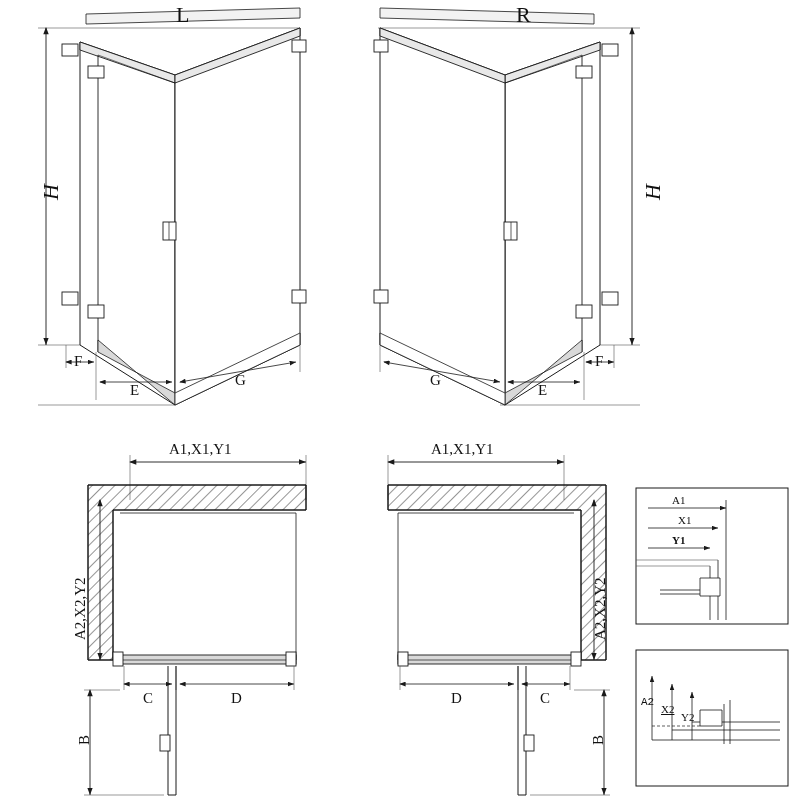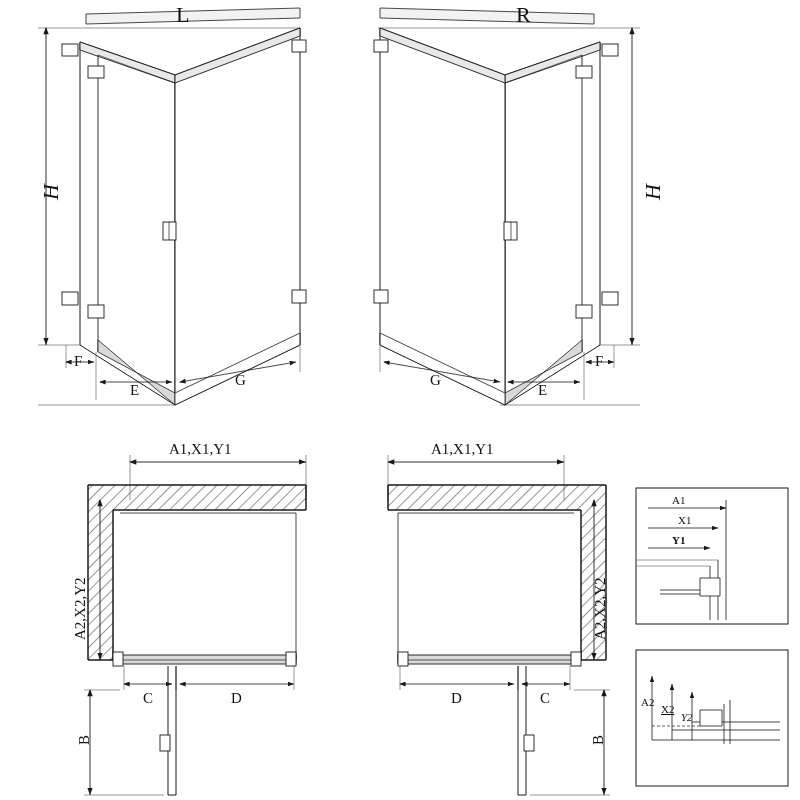--- a/index.html
+++ b/index.html
@@ -251,17 +251,17 @@
 <div class="lbl mid" style="left:451px;top:690px;">D</div>
 <div class="lbl mid" style="left:540px;top:690px;">C</div>
 
 <div class="lbl mid rot" style="left:76px;top:745px;">B</div>
 <div class="lbl mid rot" style="left:590px;top:745px;">B</div>
 
 <div class="lbl sm" style="left:672px;top:494px;">A1</div>
 <div class="lbl sm" style="left:678px;top:514px;">X1</div>
 <div class="lbl sm" style="left:672px;top:534px;font-weight:bold;">Y1</div>
 
-<div class="lbl sm" style="left:641px;top:696px;">A2</div>
+<div class="lbl sm" style="left:641px;top:696px;font-family:Liberation Mono, monospace;">A2</div>
 <div class="lbl sm" style="left:661px;top:703px;text-decoration:underline;">X2</div>
-<div class="lbl sm" style="left:681px;top:711px;font-style:italic;">Y2</div>
+<div class="lbl sm" style="left:681px;top:711px;">Y2</div>
 
 </div>
 
 </body></html>

